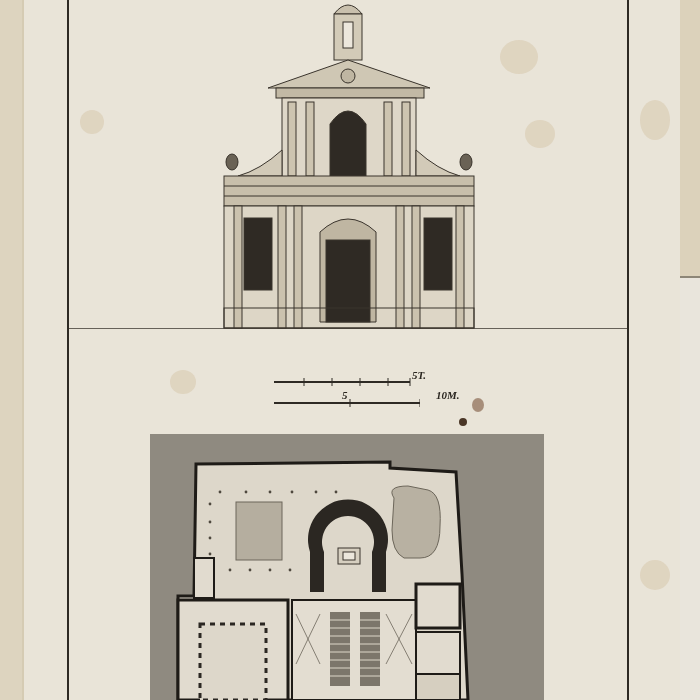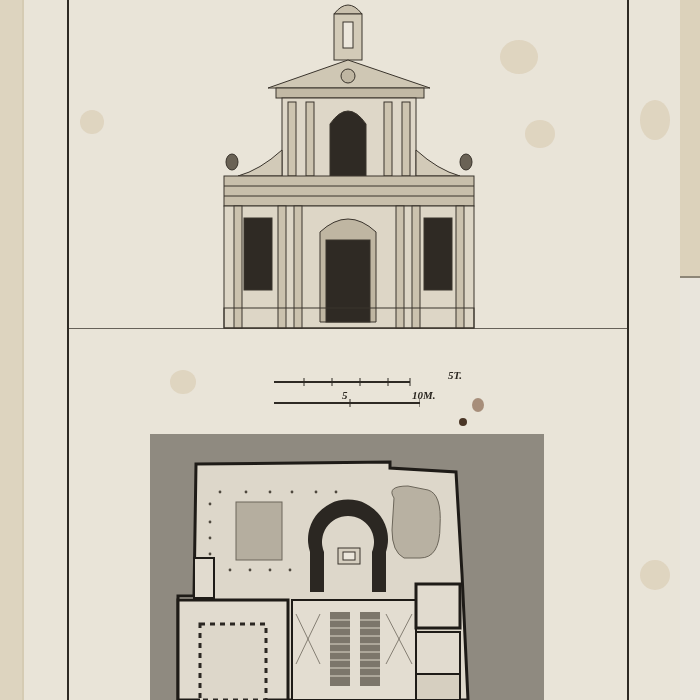--- a/index.html
+++ b/index.html
@@ -86,23 +86,23 @@
     <line x1="34" y1="6" x2="34" y2="14"></line>
     <line x1="62" y1="6" x2="62" y2="14"></line>
     <line x1="90" y1="6" x2="90" y2="14"></line>
     <line x1="118" y1="6" x2="118" y2="14"></line>
     <line x1="140" y1="6" x2="140" y2="14"></line>
     <line x1="4" y1="31" x2="150" y2="31" stroke-width="2"></line>
     <line x1="80" y1="27" x2="80" y2="35"></line>
     <line x1="150" y1="27" x2="150" y2="35"></line>
   </g>
 </svg>
-<span class="abs scale-label" style="left:412px;top:369px;margin-left:36px;"><span>5</span><span>T.</span></span>
+<span class="abs scale-label" style="left:412px;top:369px;"><span>5</span><span>T.</span></span>
 <span class="abs scale-label" style="left:342px;top:389px;">5</span>
-<span class="abs scale-label" style="left:412px;top:389px;font-style:italic;"><span>10</span><span>M.</span></span>
+<span class="abs scale-label" style="left:436px;top:389px;font-style:italic;"><span>10</span><span>M.</span></span>
 <div class="abs" style="left:459px;top:418px;width:8px;height:8px;border-radius:50%;background:#4a3626;"></div>
 <div class="abs" style="left:472px;top:398px;width:12px;height:14px;border-radius:50%;background:#8a6a52;opacity:.7;"></div>
 
 <svg style="left:150px;top:434px;" width="394" height="266" viewBox="0 0 394 266">
   <rect x="0" y="0" width="394" height="266" fill="#8f8a80"></rect>
 
   <path d="M46 30 L240 28 L240 34 L306 38 L312 140 L318 266 L28 266 L28 162 L44 162 Z" fill="#ddd7ca" stroke="#1e1b17" stroke-width="3"></path>
 
   <rect x="86" y="68" width="46" height="58" fill="#b5ae9f" stroke="#6c665a"></rect>
   <path d="M244 64 Q236 52 258 52 L278 56 Q292 60 290 92 Q290 124 270 124 L254 124 Q242 118 242 96 Z" fill="#b8b1a2" stroke="#6c665a"></path>

